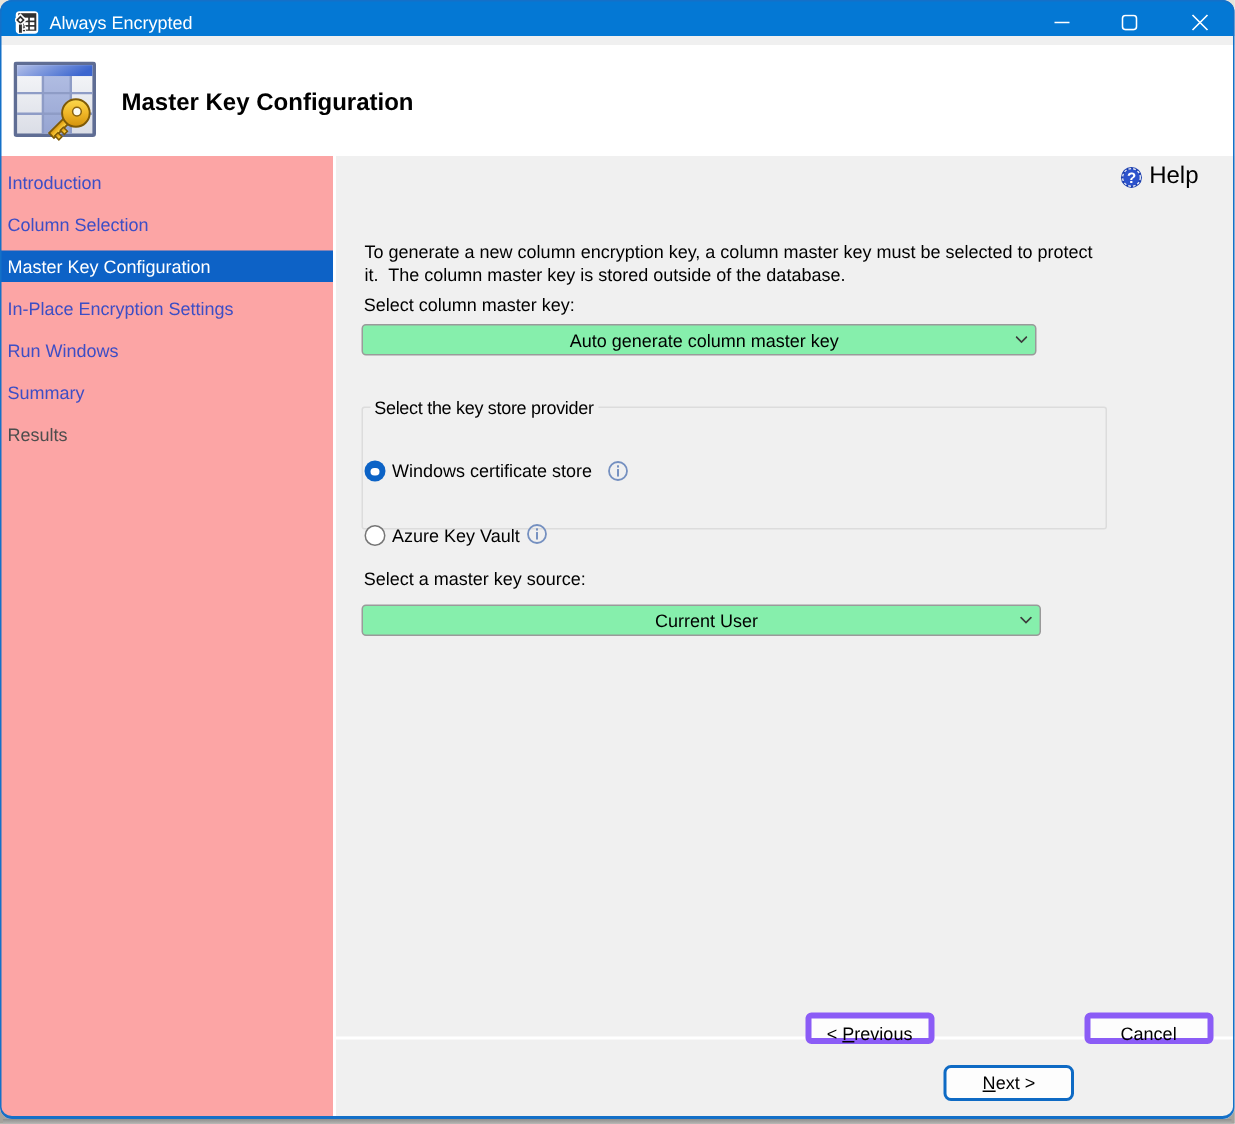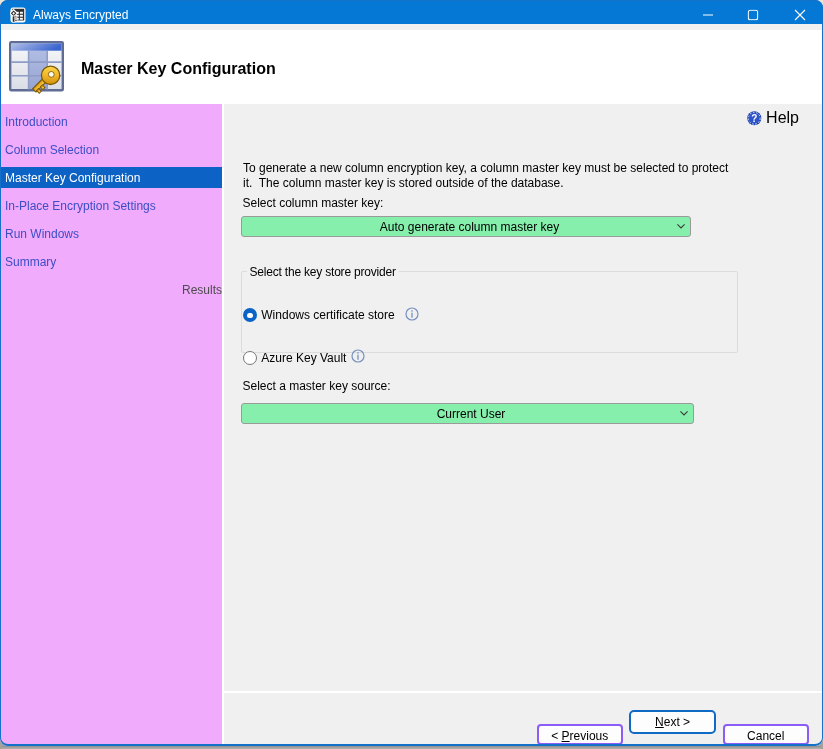--- a/index.html
+++ b/index.html
@@ -19,21 +19,21 @@
   #titlebar .ticon { position:absolute; left:10px; top:7px; }
   #titlebar .ttext { position:absolute; left:33px; top:0; line-height:30px; color:#fff; font-size:12px; }
   .winbtn { position:absolute; top:0; width:46px; height:30px; }
   #btnmin { right:92px; } #btnmax { right:47px; } #btnclose { right:0.5px; }
   .winbtn svg { position:absolute; left:50%; top:50%; transform:translate(-50%,-50%); }
   
   #header { position:absolute; left:0; top:30px; width:100%; height:74px; background:#ffffff; }
   #hicon { position:absolute; left:9px; top:10.9px; }
   #htitle { position:absolute; left:81px; top:30px; font-size:16px; font-weight:bold; color:#000; }
   
-  #sidebar { position:absolute; left:0; top:104px; width:222px; bottom:0; background:#f0abfc; }
+  #sidebar { position:absolute; left:0; top:104px; width:222px; bottom:0; background:#fca5a5; }
   .nav { position:absolute; left:0; width:222px; height:21px; line-height:23px; padding-left:5px; font-size:12px; color:#3d4ec5; white-space:nowrap; }
   .nav.sel { background:#0d62c6; color:#ffffff; }
   .nav.dis { color:#4d4d4d; }
   #vsep { position:absolute; left:221.6px; top:104px; width:2.4px; bottom:0; background:#ffffff; }
   
   #content { position:absolute; left:225px; top:104px; right:0; bottom:0; background:#f0f0f0; }
   #help { position:absolute; right:24px; top:6px; height:15px; }
   #help span { color:#000000; font-size:16px; vertical-align:top; line-height:15px; }
   .para { position:absolute; left:18px; font-size:12px; color:#000; white-space:nowrap; }
   .lbl { position:absolute; left:17.5px; font-size:12px; color:#000; white-space:nowrap; }
@@ -45,21 +45,21 @@
   .radiorow { position:absolute; left:1.3px; height:16px;margin-top:20px; }
   .radio { display:inline-block; width:14px; height:14px; border-radius:50%; vertical-align:middle; }
   .info { position:absolute; top:1px; }
   .radio.on { background:#0c63c6; position:relative; }
   .radio.on::after { content:""; position:absolute; left:4.25px; top:4.25px; width:5.5px; height:5.5px; border-radius:50%; background:#fff; }
   .radio.off { background:#fff; border:1.5px solid #767676; }
   .radiorow label { font-size:12px; color:#000; margin-left:4.5px; vertical-align:middle; }
   
   
   #hsep { position:absolute; left:224px; right:0; top:690.8px; height:2px; background:#ffffff; }
-  .btn { position:absolute; top:724px; width:85.5px; height:21px; background:#fdfdfd; border:2px solid #8b5cf6; border-radius:4px; font-size:12px; color:#000; text-align:center; line-height:20px; }
+  .btn { position:absolute; top:675px; width:85.5px; height:21px; background:#fdfdfd; border:4px solid #8b5cf6; border-radius:4px; font-size:12px; color:#000; text-align:center; line-height:20px; }
   .btn.def { left:629.3px !important; top:710.3px; width:86.6px; height:23.8px; border:2px solid #0e6ac4; border-radius:5px; line-height:21.5px; }
   u { text-decoration:underline; }
 </style>
 </head>
 <body>
 <div id="win">
   <div id="titlebar">
     <svg class="ticon" width="16" height="17" viewBox="0 0 16 17">
       <rect x="0.5" y="0.5" width="15" height="15" rx="2.5" fill="#ffffff"></rect>
       <rect x="2.2" y="1.8" width="12" height="11.7" fill="#303030"></rect>
@@ -134,21 +134,21 @@
     </svg>
     <div id="htitle">Master Key Configuration</div>
   </div>
   <div id="sidebar">
     <div class="nav" style="top:7px;">Introduction</div>
     <div class="nav" style="top:35px;">Column Selection</div>
     <div class="nav sel" style="top:63px;">Master Key Configuration</div>
     <div class="nav" style="top:91px;">In-Place Encryption Settings</div>
     <div class="nav" style="top:119px;">Run Windows</div>
     <div class="nav" style="top:147px;">Summary</div>
-    <div class="nav dis" style="top:175px;text-align:right;">Results</div>
+    <div class="nav dis" style="top:175px;">Results</div>
   </div>
   <div id="vsep"></div>
   <div id="content">
     <div id="help">
       <svg width="15" height="15" viewBox="0 0 15 15" style="vertical-align:top; margin-top:0.5px;">
         <circle cx="7.3" cy="7.3" r="7" fill="#1c3fae"></circle>
         <circle cx="7.3" cy="7.3" r="5.6" fill="#2c52cc"></circle>
         <circle cx="7.3" cy="7.3" r="5.9" fill="none" stroke="rgba(255,255,255,0.9)" stroke-width="0.9" stroke-dasharray="1.8 1.4"></circle>
         <text x="7.4" y="11" font-size="10" font-weight="bold" fill="#ffffff" text-anchor="middle" font-family="Liberation Sans">?</text>
       </svg><span>&nbsp;Help</span>

